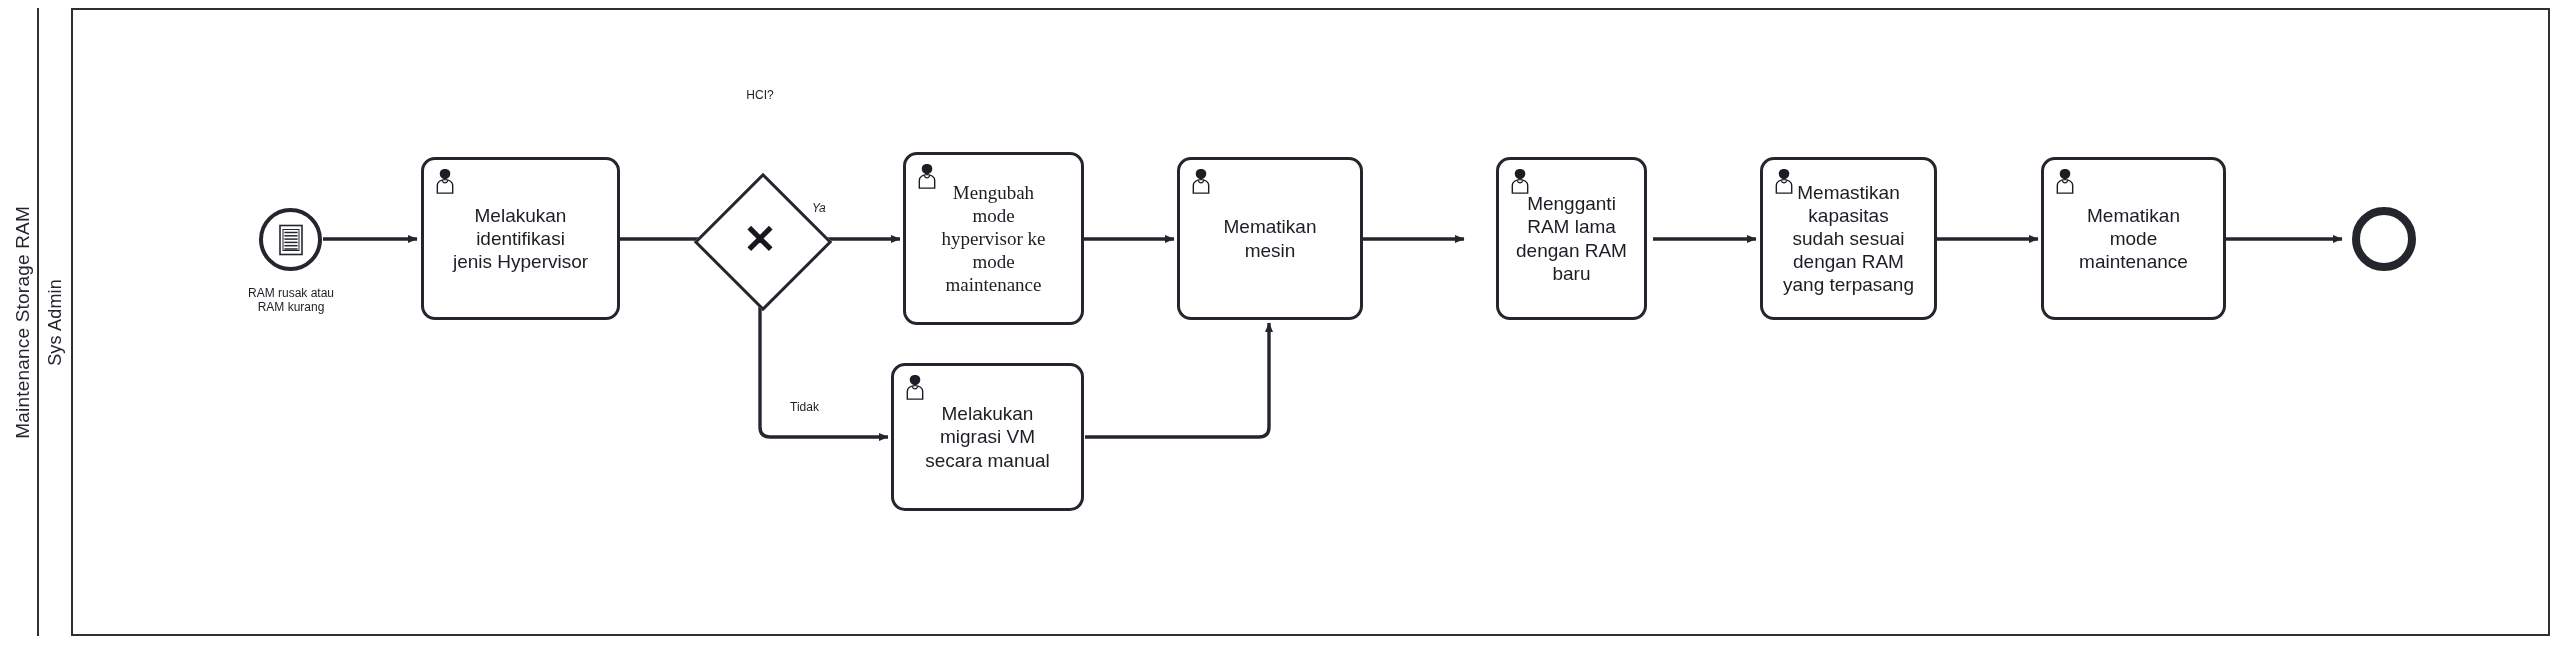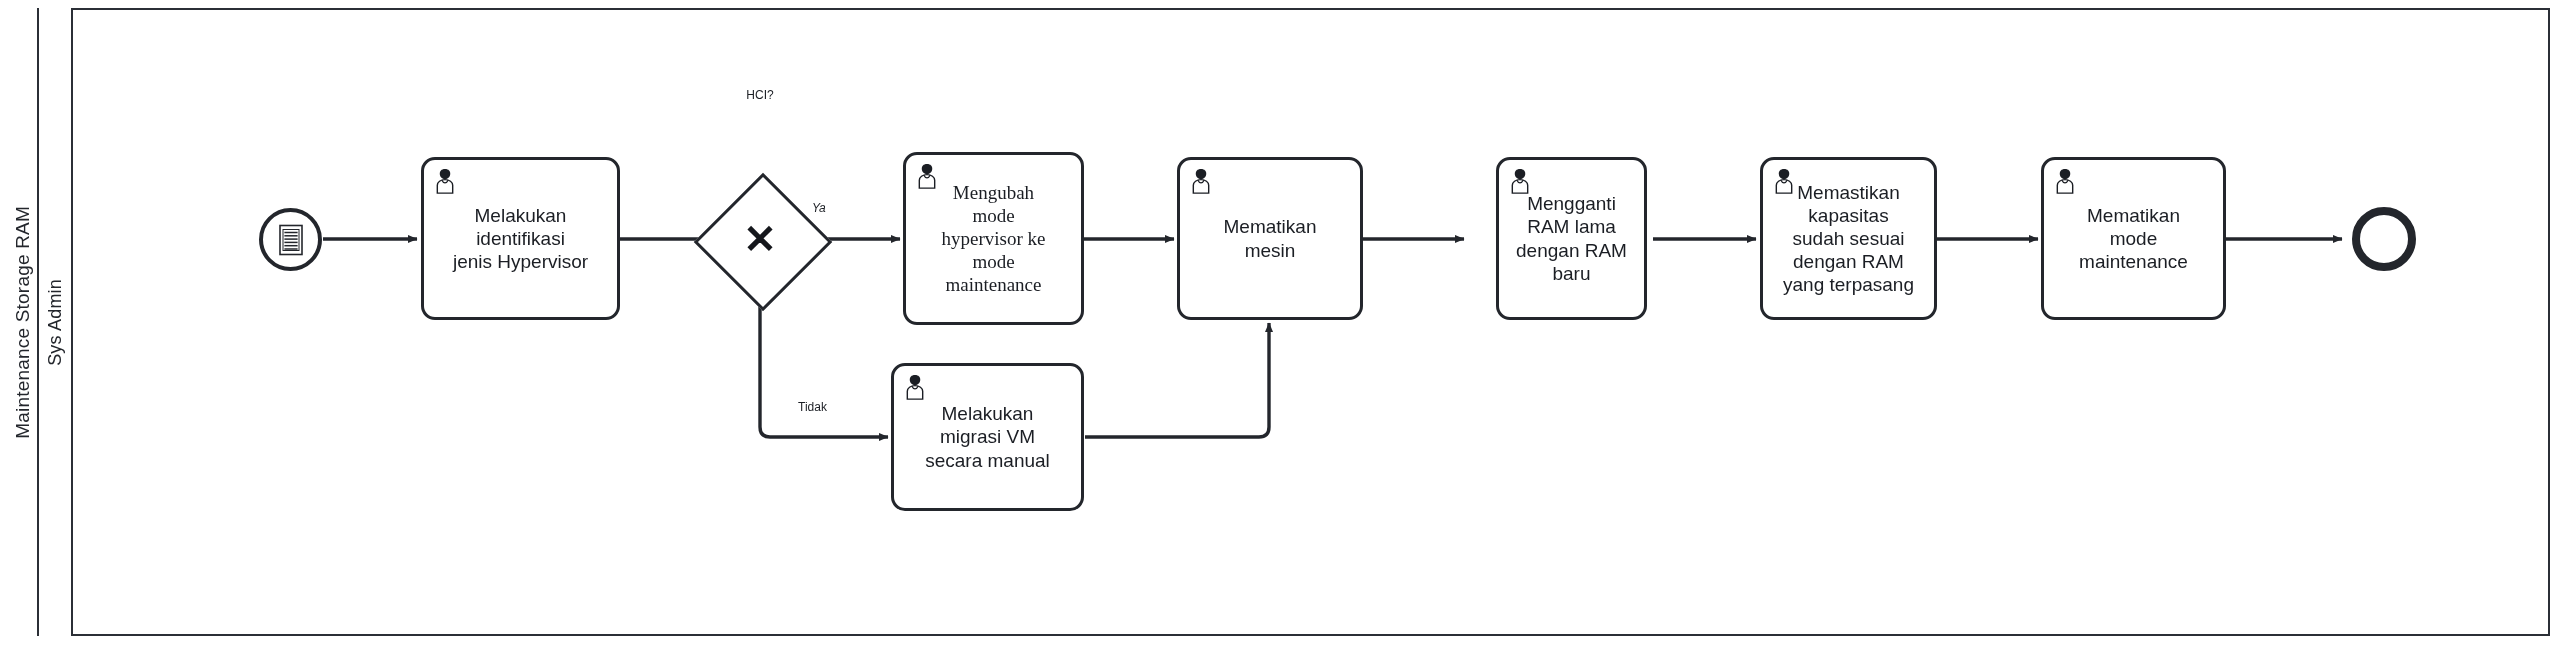--- a/index.html
+++ b/index.html
@@ -164,40 +164,42 @@
       <g stroke="#23262c" stroke-width="1.5">
         <line x1="8.4" y1="9.5" x2="21.6" y2="9.5"></line>
         <line x1="8.4" y1="12.8" x2="21.6" y2="12.8"></line>
         <line x1="8.4" y1="16.1" x2="21.6" y2="16.1"></line>
         <line x1="8.4" y1="19.4" x2="21.6" y2="19.4"></line>
         <line x1="8.4" y1="22.7" x2="21.6" y2="22.7"></line>
         <line x1="8.4" y1="26.0" x2="21.6" y2="26.0"></line>
       </g>
     </svg>
   </div>
+  <div class="flabel" style="left:185px;top:286px;width:212px;">RAM rusak atau
+RAM kurang</div>
 
   <div class="task" style="left:421px;top:157px;width:199px;height:163px;">
     <svg class="task-icon" viewBox="0 0 32 32">
       <path d="M16 4.2c-4 0-5.6 2.3-5.6 5 0 2.9 2.3 5.7 5.6 5.7s5.6-2.8 5.6-5.7c0-2.7-1.6-5-5.6-5z" fill="#1b1e24"></path>
       <path d="M16 15.6c-4.6 0-8.2 2.6-8.2 6.1V30h16.4v-8.3c0-3.5-3.6-6.1-8.2-6.1z" fill="#ffffff" stroke="#1b1e24" stroke-width="1.5"></path>
       <path d="M12.6 15.9c.9 2 1.9 3.1 3.4 3.1s2.5-1.1 3.4-3.1" fill="none" stroke="#1b1e24" stroke-width="1.4"></path>
     </svg>
     <span class="task-label">Melakukan
 identifikasi
 jenis Hypervisor</span>
   </div>
 
   <div class="gateway" style="left:714px;top:193px;width:92px;height:92px;">
     <div class="gw-shape"></div>
     <div class="gw-x">✕</div>
   </div>
   <div class="flabel" style="left:700px;top:88px;width:120px;">HCI?</div>
 
   <div class="flabel" style="left:812px;top:201px;width:60px;text-align:left;font-style:italic;">Ya</div>
-  <div class="flabel" style="left:790px;top:400px;width:80px;text-align:left;margin-left:8px;">Tidak</div>
+  <div class="flabel" style="left:790px;top:400px;width:80px;text-align:left;">Tidak</div>
 
   <div class="task" style="left:903px;top:152px;width:181px;height:173px;font-family:Liberation Serif, serif;">
     <svg class="task-icon" viewBox="0 0 32 32">
       <path d="M16 4.2c-4 0-5.6 2.3-5.6 5 0 2.9 2.3 5.7 5.6 5.7s5.6-2.8 5.6-5.7c0-2.7-1.6-5-5.6-5z" fill="#1b1e24"></path>
       <path d="M16 15.6c-4.6 0-8.2 2.6-8.2 6.1V30h16.4v-8.3c0-3.5-3.6-6.1-8.2-6.1z" fill="#ffffff" stroke="#1b1e24" stroke-width="1.5"></path>
       <path d="M12.6 15.9c.9 2 1.9 3.1 3.4 3.1s2.5-1.1 3.4-3.1" fill="none" stroke="#1b1e24" stroke-width="1.4"></path>
     </svg>
     <span class="task-label">Mengubah
 mode
 hypervisor ke

